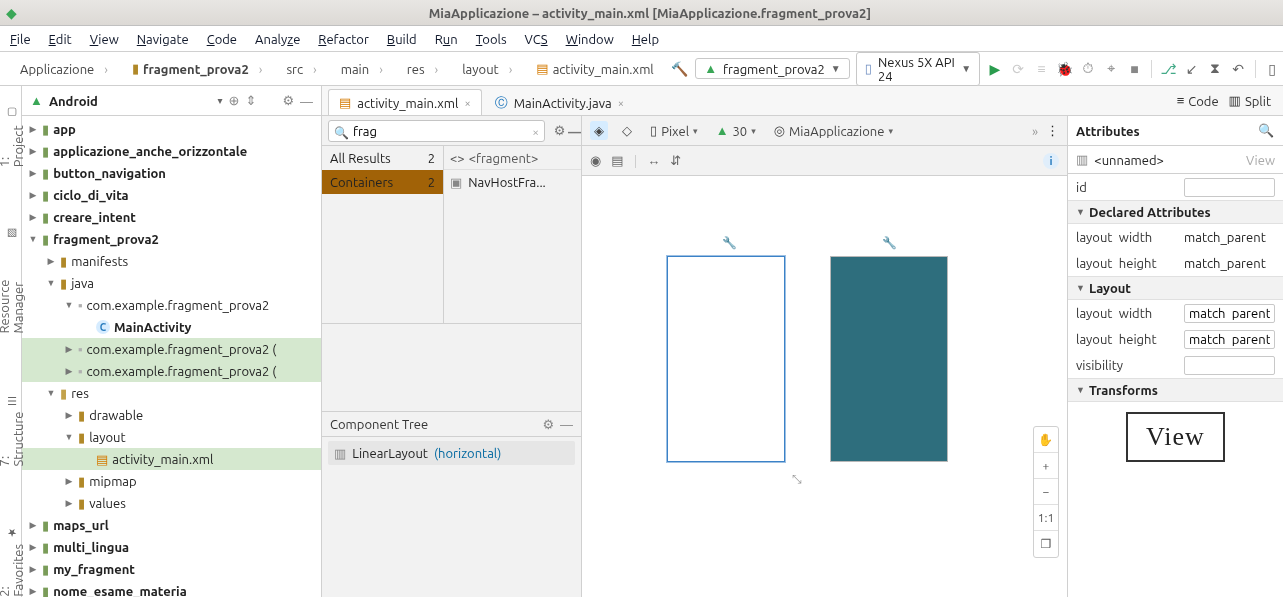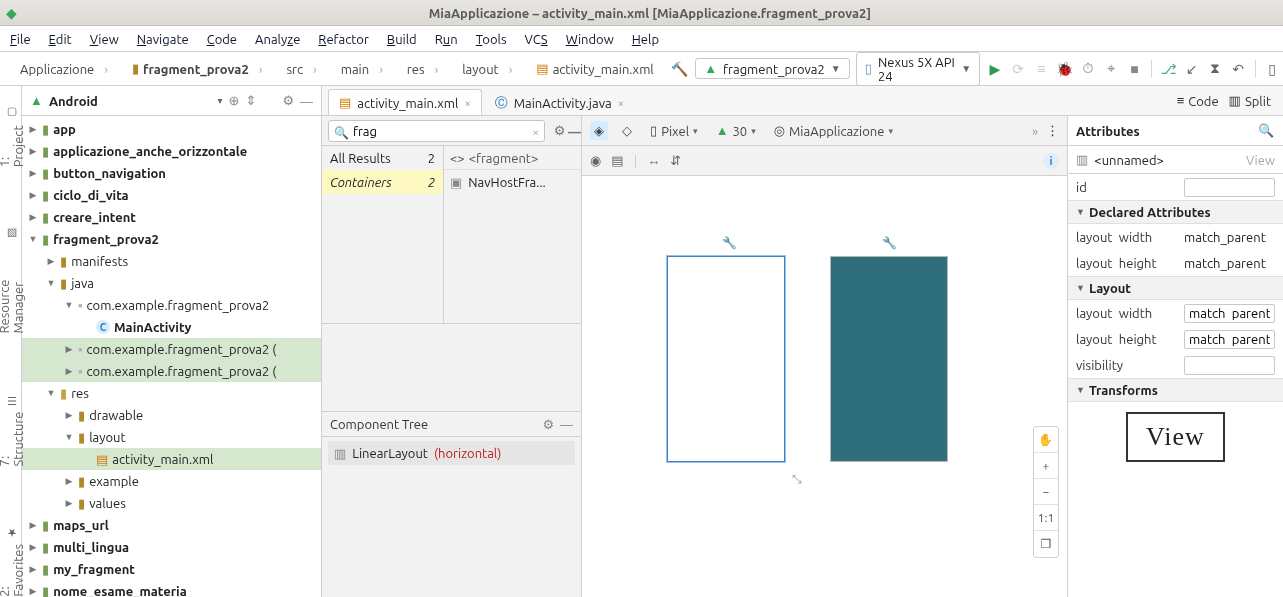--- a/index.html
+++ b/index.html
@@ -79,31 +79,31 @@
 .search-row input { flex:1; border:1px solid #c4c4c4; border-radius:3px; margin:0 6px; padding:3px 20px 3px 24px; height:22px; }
 .search-wrap { position:relative; flex:1; display:flex; }
 .search-wrap .sic { position:absolute; left:12px; top:6px; color:#888; font-size:12px; }
 .search-wrap .clr { position:absolute; right:12px; top:5px; color:#aaa; font-size:12px; }
 .search-row .gear { width:26px; text-align:center; color:#777; }
 .search-row .hide { width:20px; text-align:center; color:#777; font-weight:bold; }
 
 .results { display:flex; border-bottom:1px solid #d0d0d0; flex:0 0 auto; }
 .res-left { width:122px; border-right:1px solid #d0d0d0; }
 .res-item { height:24px; display:flex; align-items:center; justify-content:space-between; padding:0 8px; }
-.res-item.sel { background:#fef9c3;font-style:italic; }
+.res-item.sel { background:#a16207; }
 .res-right { flex:1; }
 .res-right .frag-hdr { height:24px; display:flex; align-items:center; padding:0 6px; gap:4px; background:#f2f2f2; border-bottom:1px solid #e0e0e0; color:#555; }
 .res-right .frag-item { height:24px; display:flex; align-items:center; padding:0 6px; gap:6px; }
 .palette .spacer { flex:1; }
 
 .ctree-hdr { height:26px; border-top:1px solid #d0d0d0; border-bottom:1px solid #d0d0d0; display:flex; align-items:center; padding:0 8px; color:#333; }
 .ctree-hdr .ic { margin-left:auto; color:#888; }
 .ctree-body { height:160px; padding:4px 6px; }
 .ctree-item { height:24px; display:flex; align-items:center; gap:6px; background:#e6e6e6; padding:0 6px; border-radius:2px; }
-.ctree-item .muted { color:#b91c1c; }
+.ctree-item .muted { color:#0369a1; }
 
 
 .design { flex:1; display:flex; flex-direction:column; }
 .design-tbar { height:30px; border-bottom:1px solid #d0d0d0; display:flex; align-items:center; padding:0 8px; gap:10px; }
 .design-tbar .btn { display:flex; align-items:center; gap:4px; padding:2px 4px; border-radius:3px; color:#444; }
 .design-tbar .btn.blue { background:#d6ecff; }
 .design-tbar .caret { font-size:9px; }
 .design-tbar .right { margin-left:auto; display:flex; gap:8px; align-items:center; }
 
 .design-sub { height:30px; border-bottom:1px solid #d0d0d0; display:flex; align-items:center; padding:0 8px; gap:10px; color:#666; }
@@ -320,21 +320,21 @@
           <span class="nodep">layout</span>
         </div>
         <div class="node sel" style="padding-left: 60px;">
           <span class="tw"></span>
           <span class="file-ic">▤</span>
           <span class="nodep">activity_main.xml</span>
         </div>
         <div class="node" style="padding-left: 42px;">
           <span class="tw">▶</span>
           <span class="fold">▮</span>
-          <span class="nodep">example</span>
+          <span class="nodep">mipmap</span>
         </div>
         <div class="node" style="padding-left: 42px;">
           <span class="tw">▶</span>
           <span class="fold">▮</span>
           <span class="nodep">values</span>
         </div>
         <div class="node" style="padding-left: 6px;">
           <span class="tw">▶</span>
           <span class="fold mod">▮</span>
           <span class="lbl">maps_url</span>

